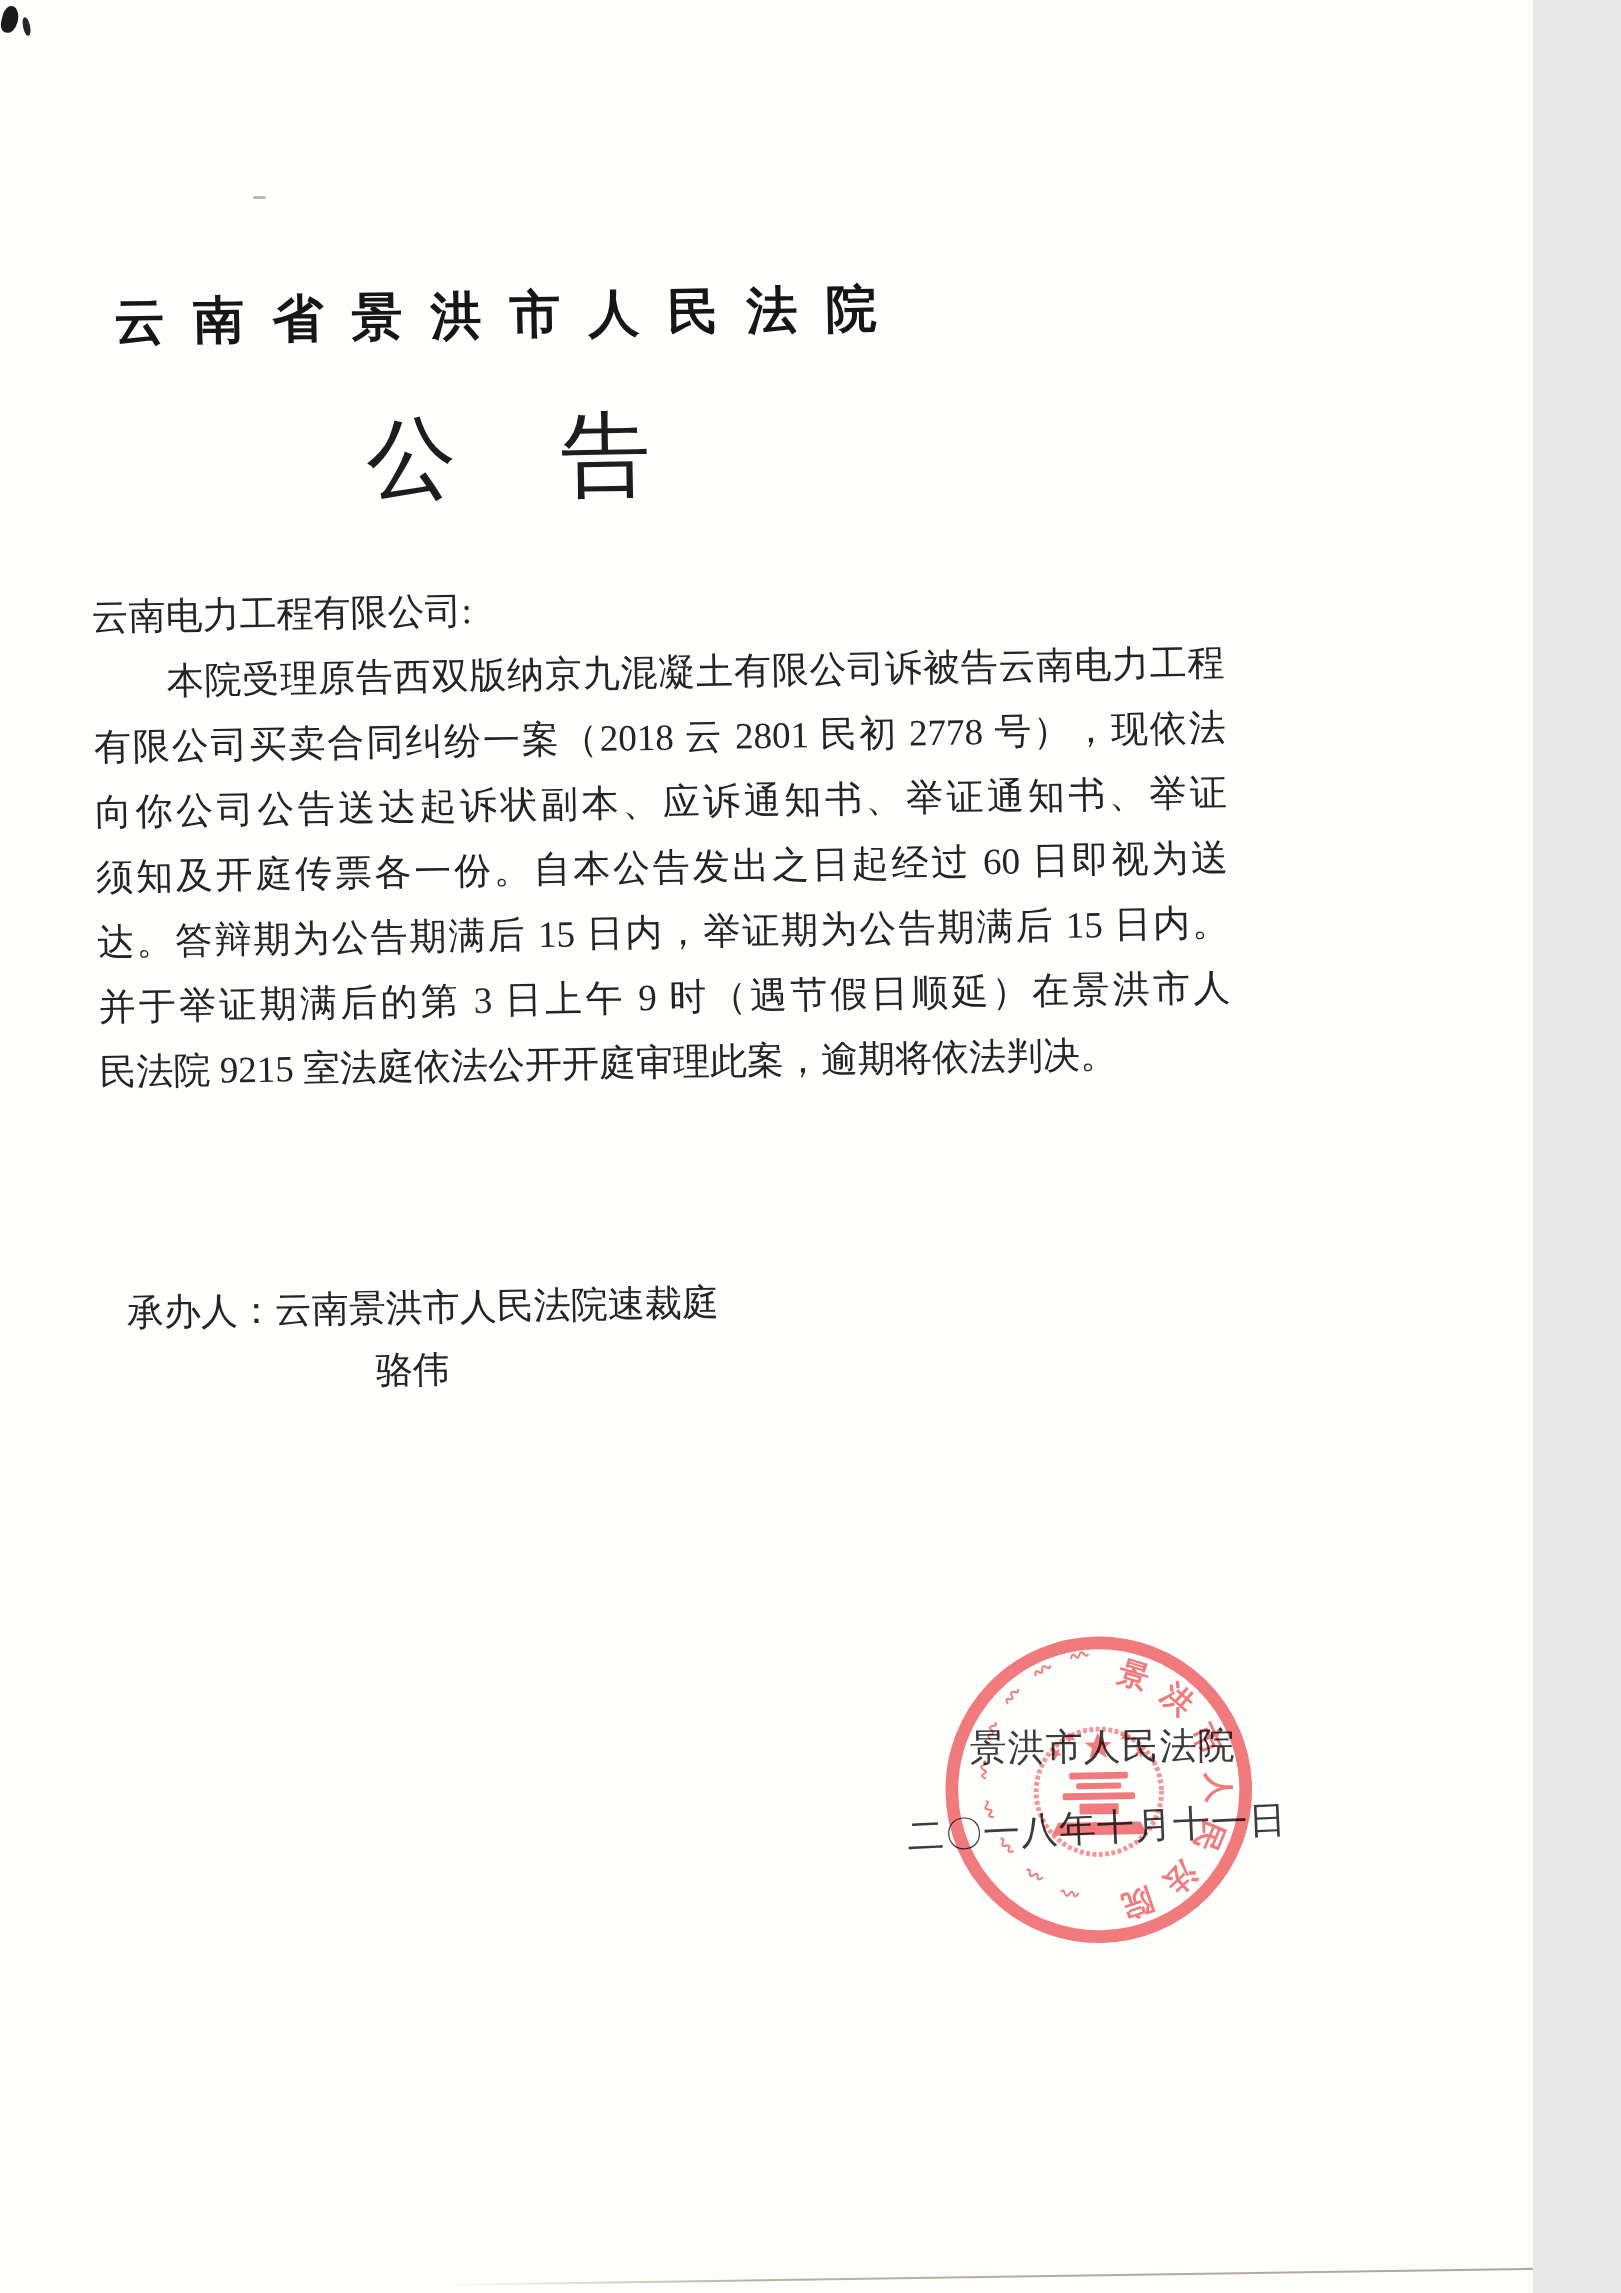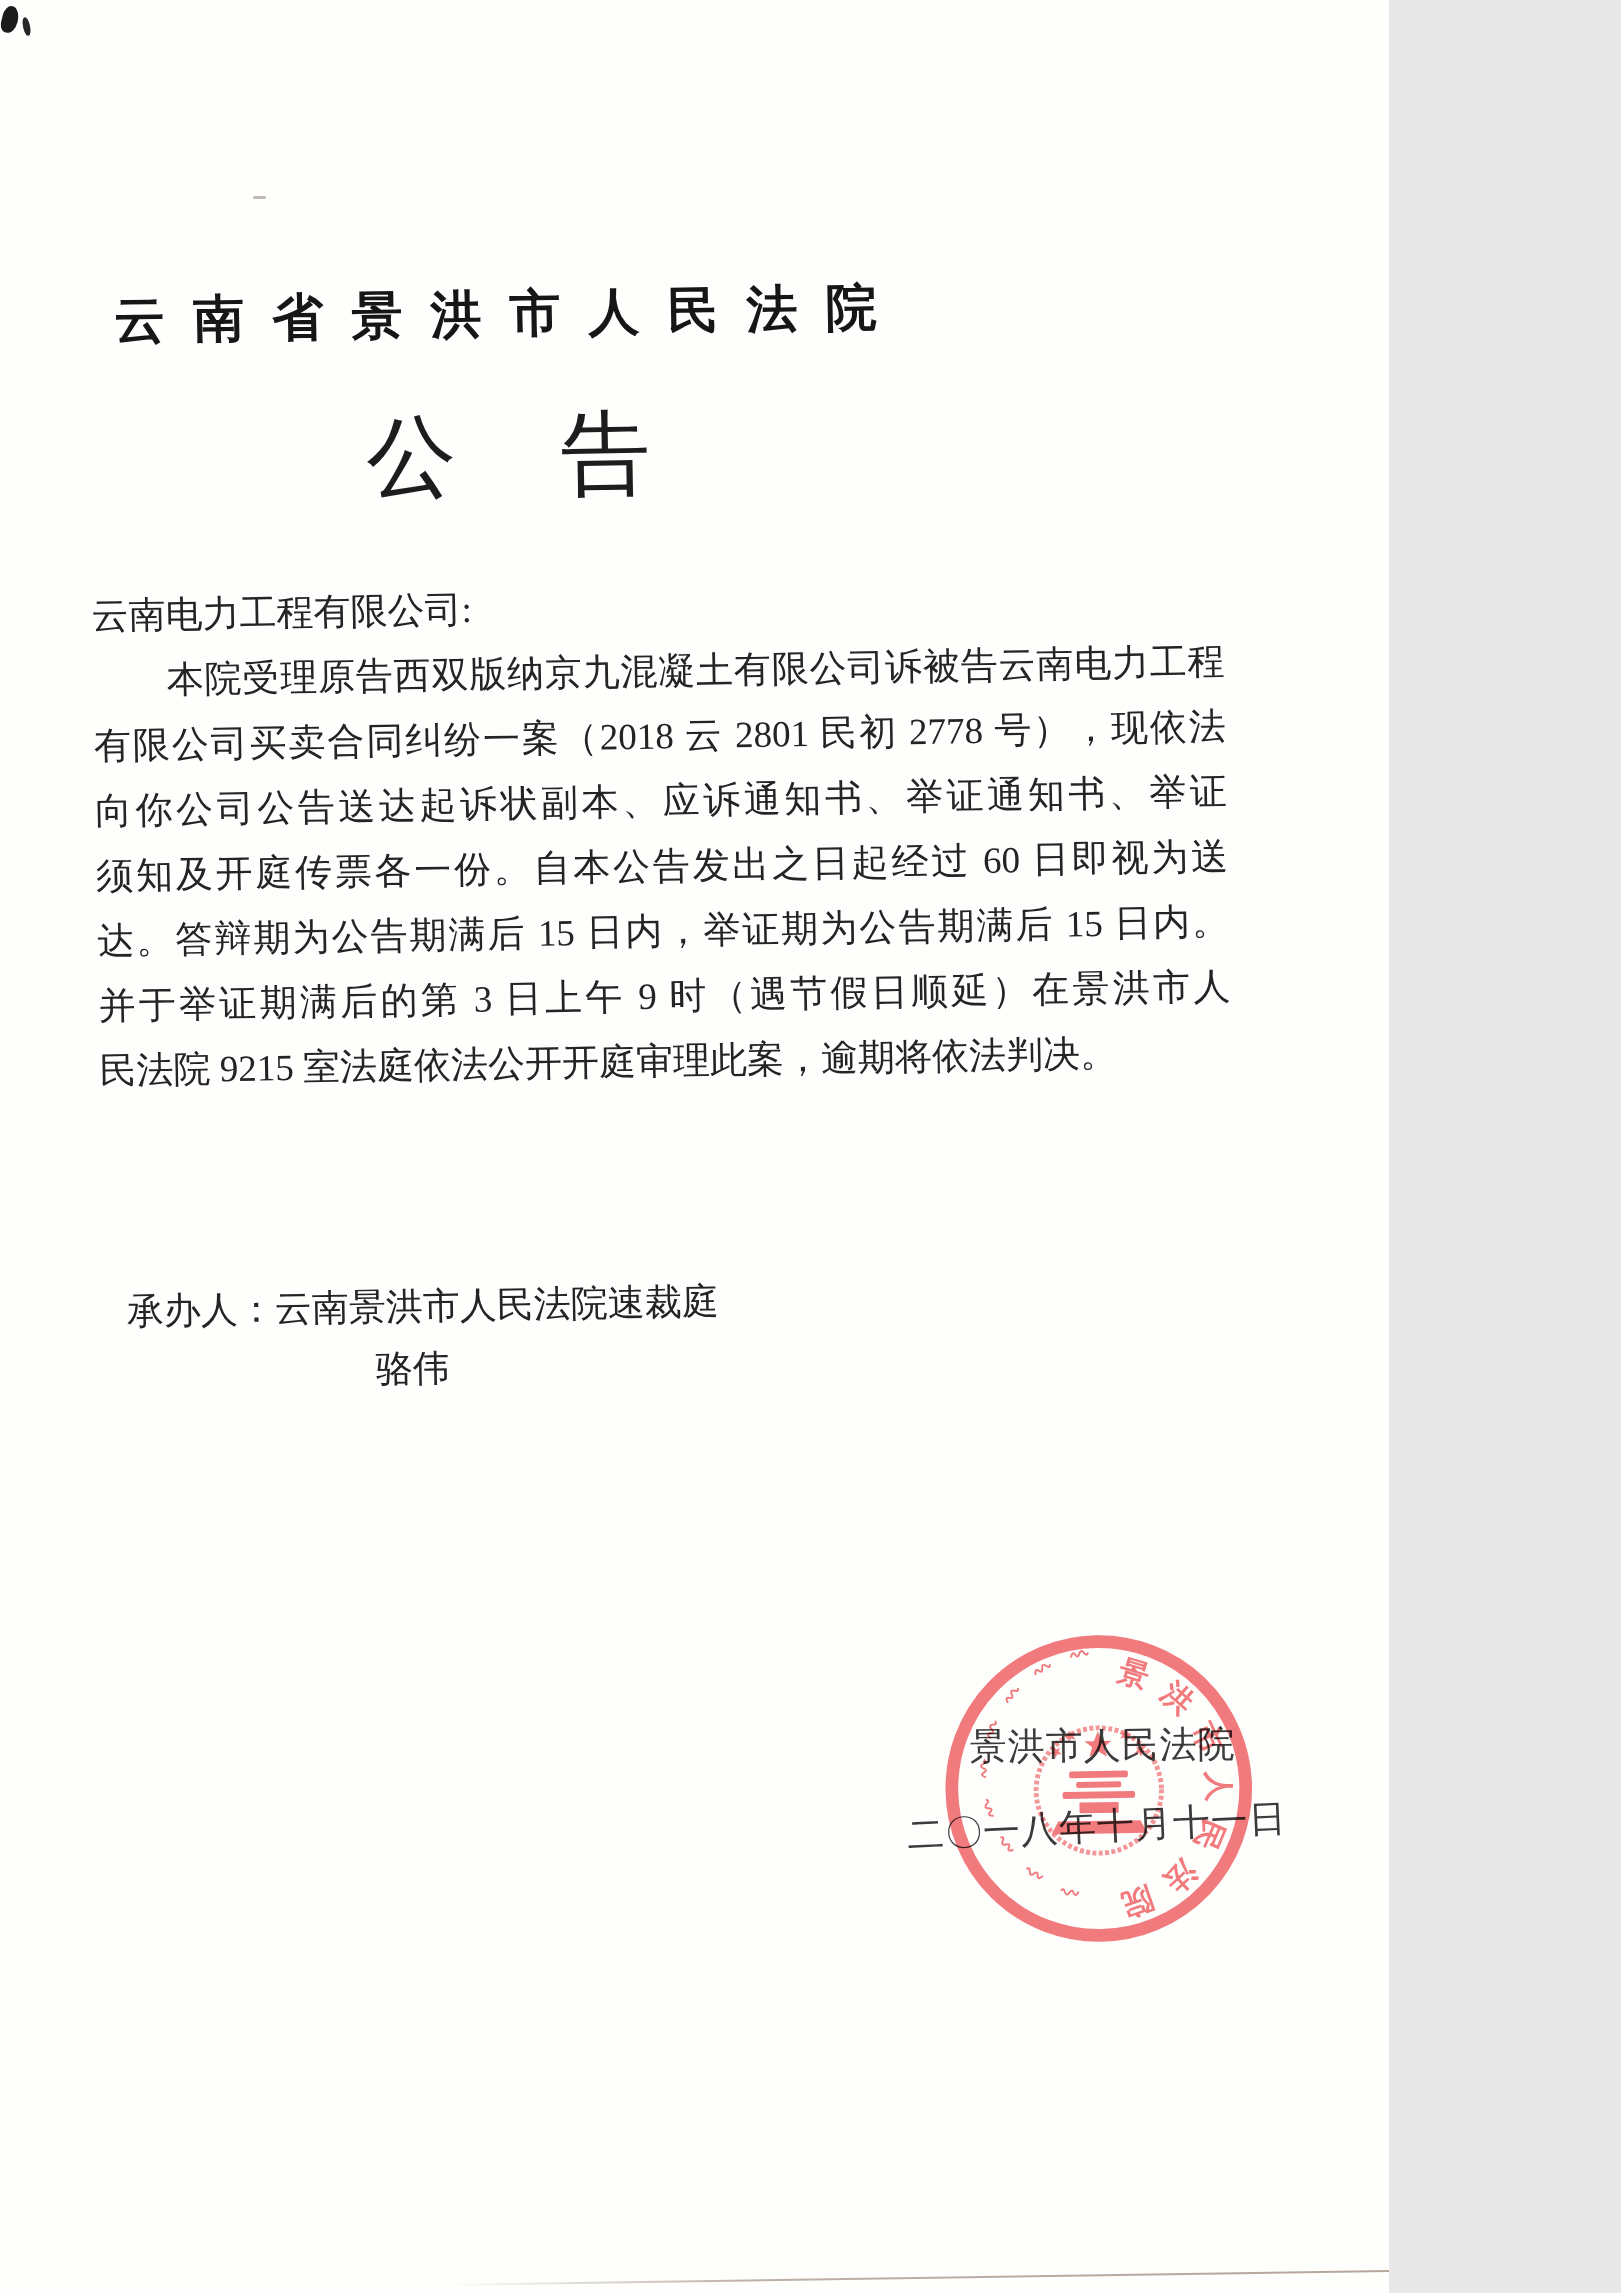--- a/index.html
+++ b/index.html
@@ -1,18 +1,18 @@
 <!DOCTYPE html>
 <html><head>
 <meta charset="utf-8">
 <style>
   html,body{margin:0;padding:0;background:#e8e8e8;}
   .page{
     position:relative;
-    width:1389px;height:2294px;
+    width:1533px;height:2294px;
     background:#fefefd;
     overflow:hidden;
     font-family:"Liberation Serif","DejaVu Serif",serif;
     color:#262626;
   }
   .tilt{
     position:absolute;inset:0;
     transform:rotate(-1deg);
     transform-origin:50% 50%;
   }

